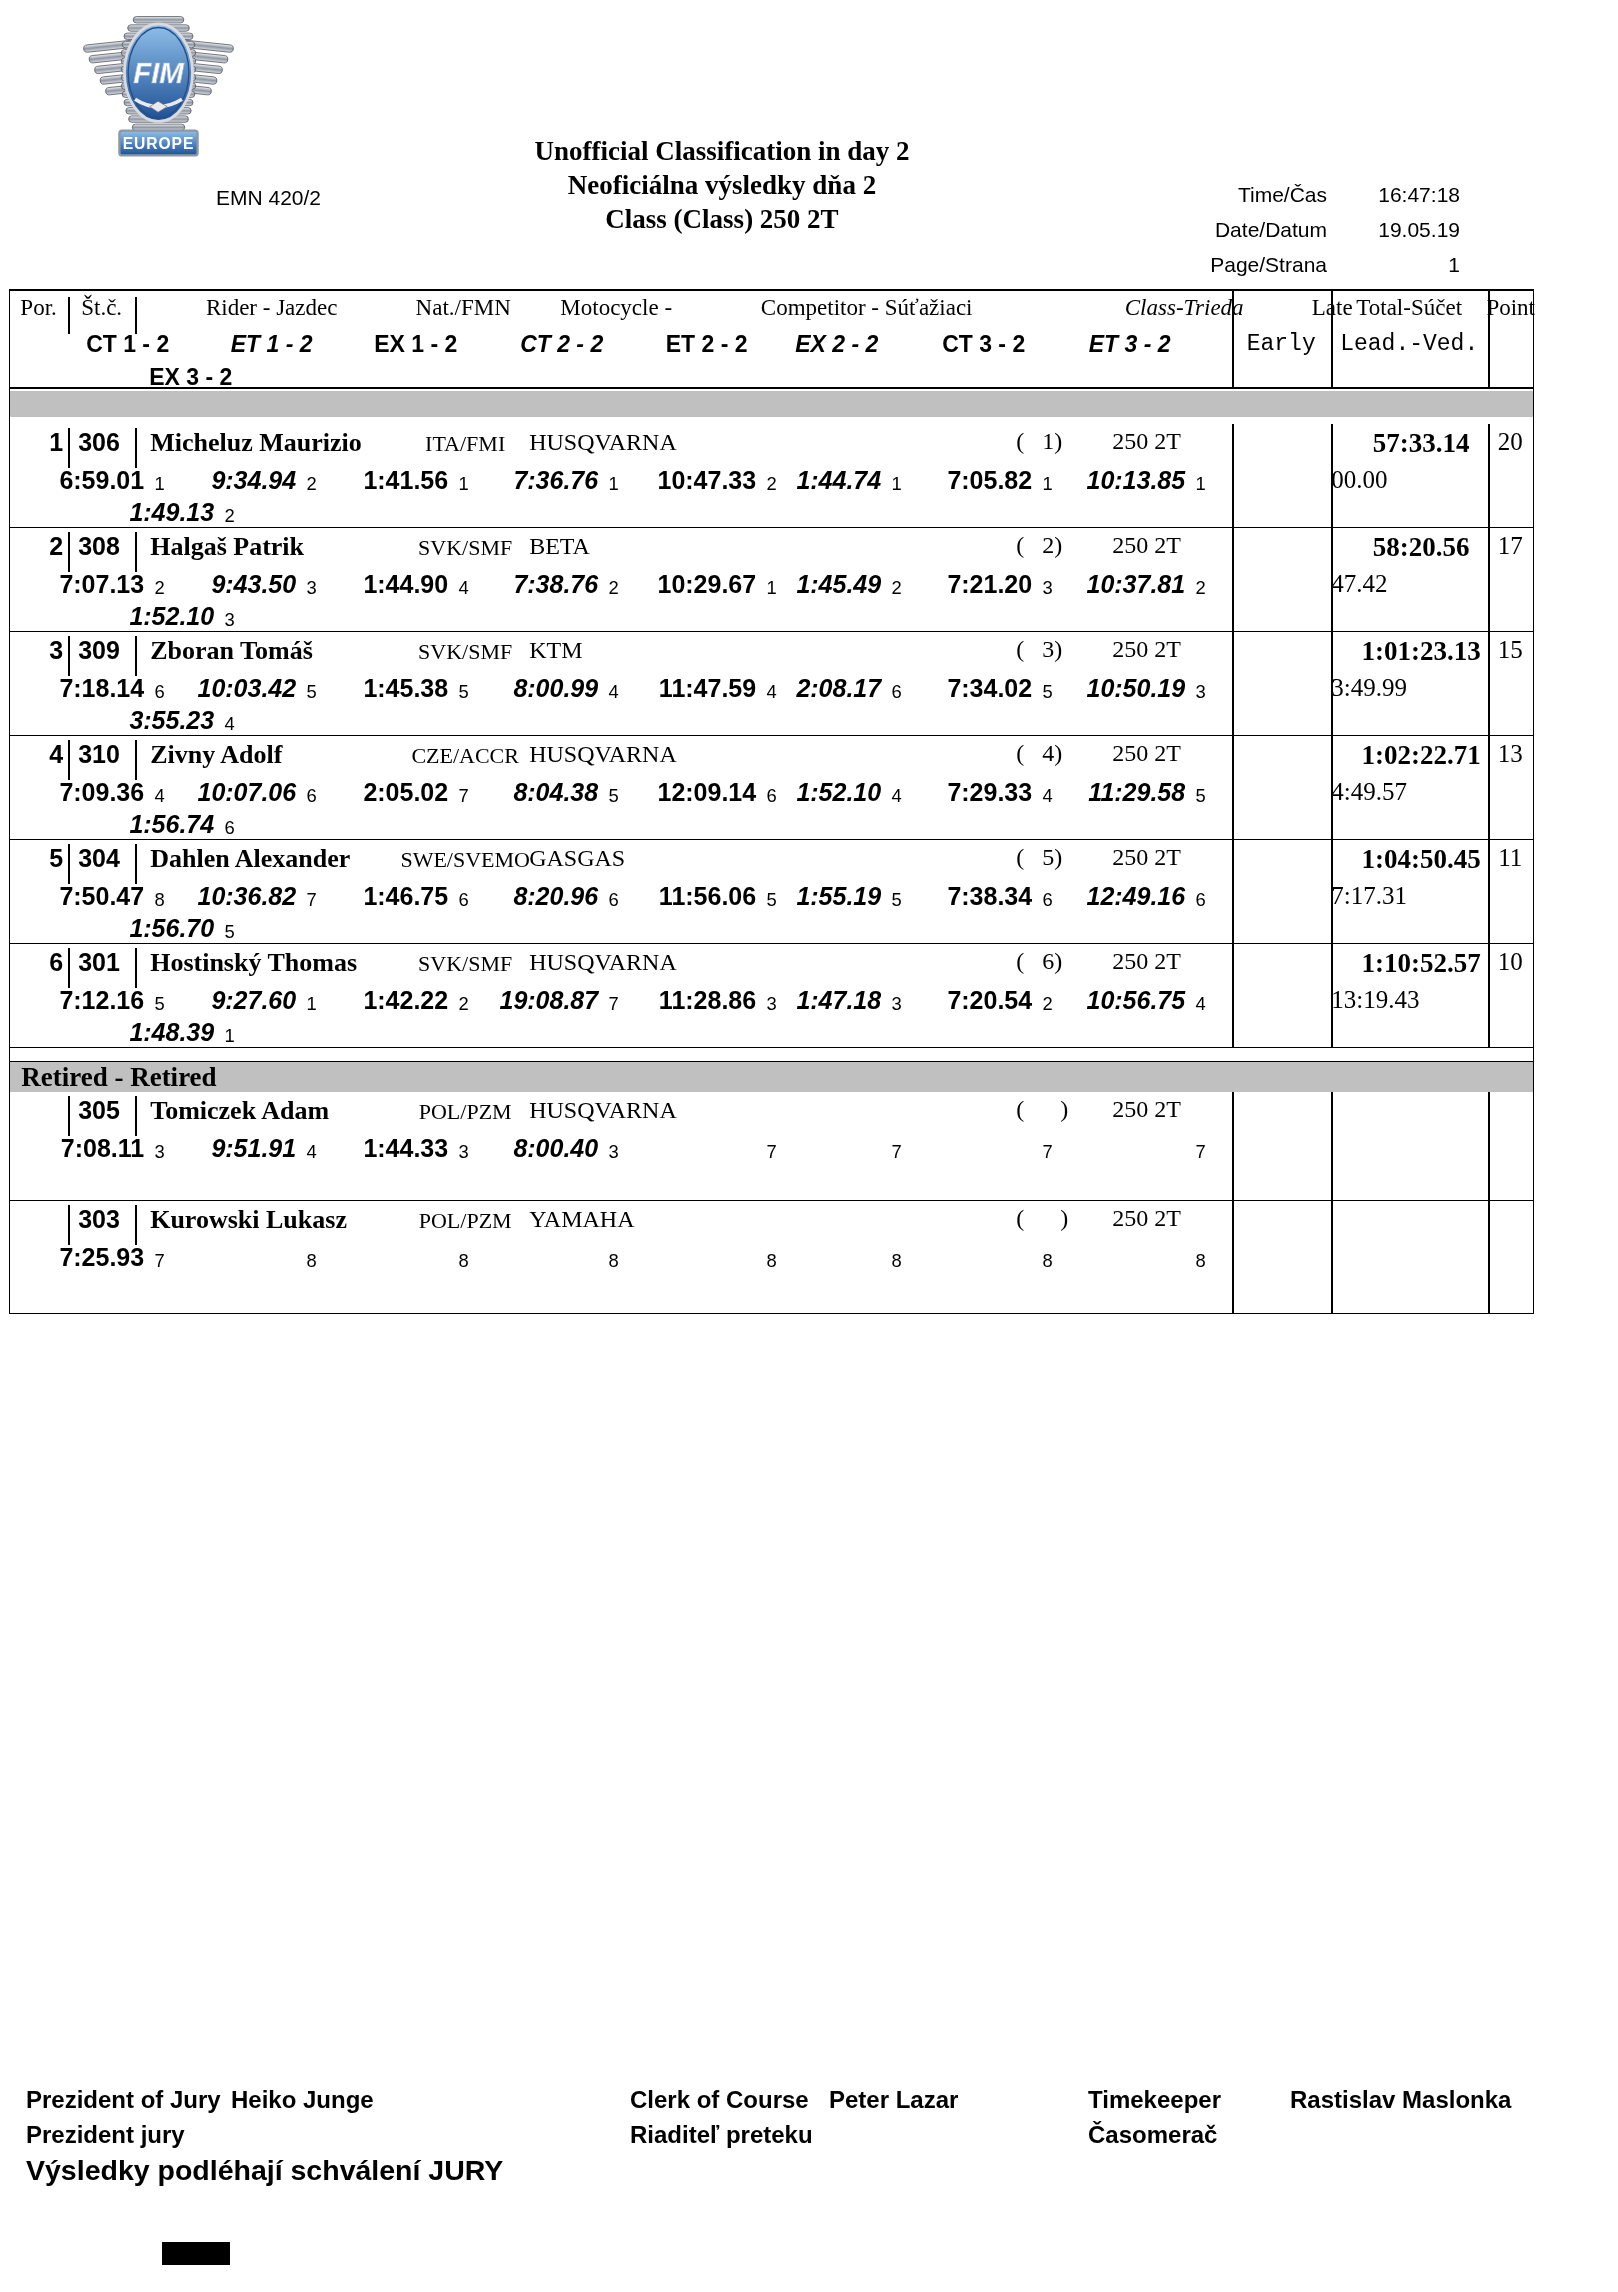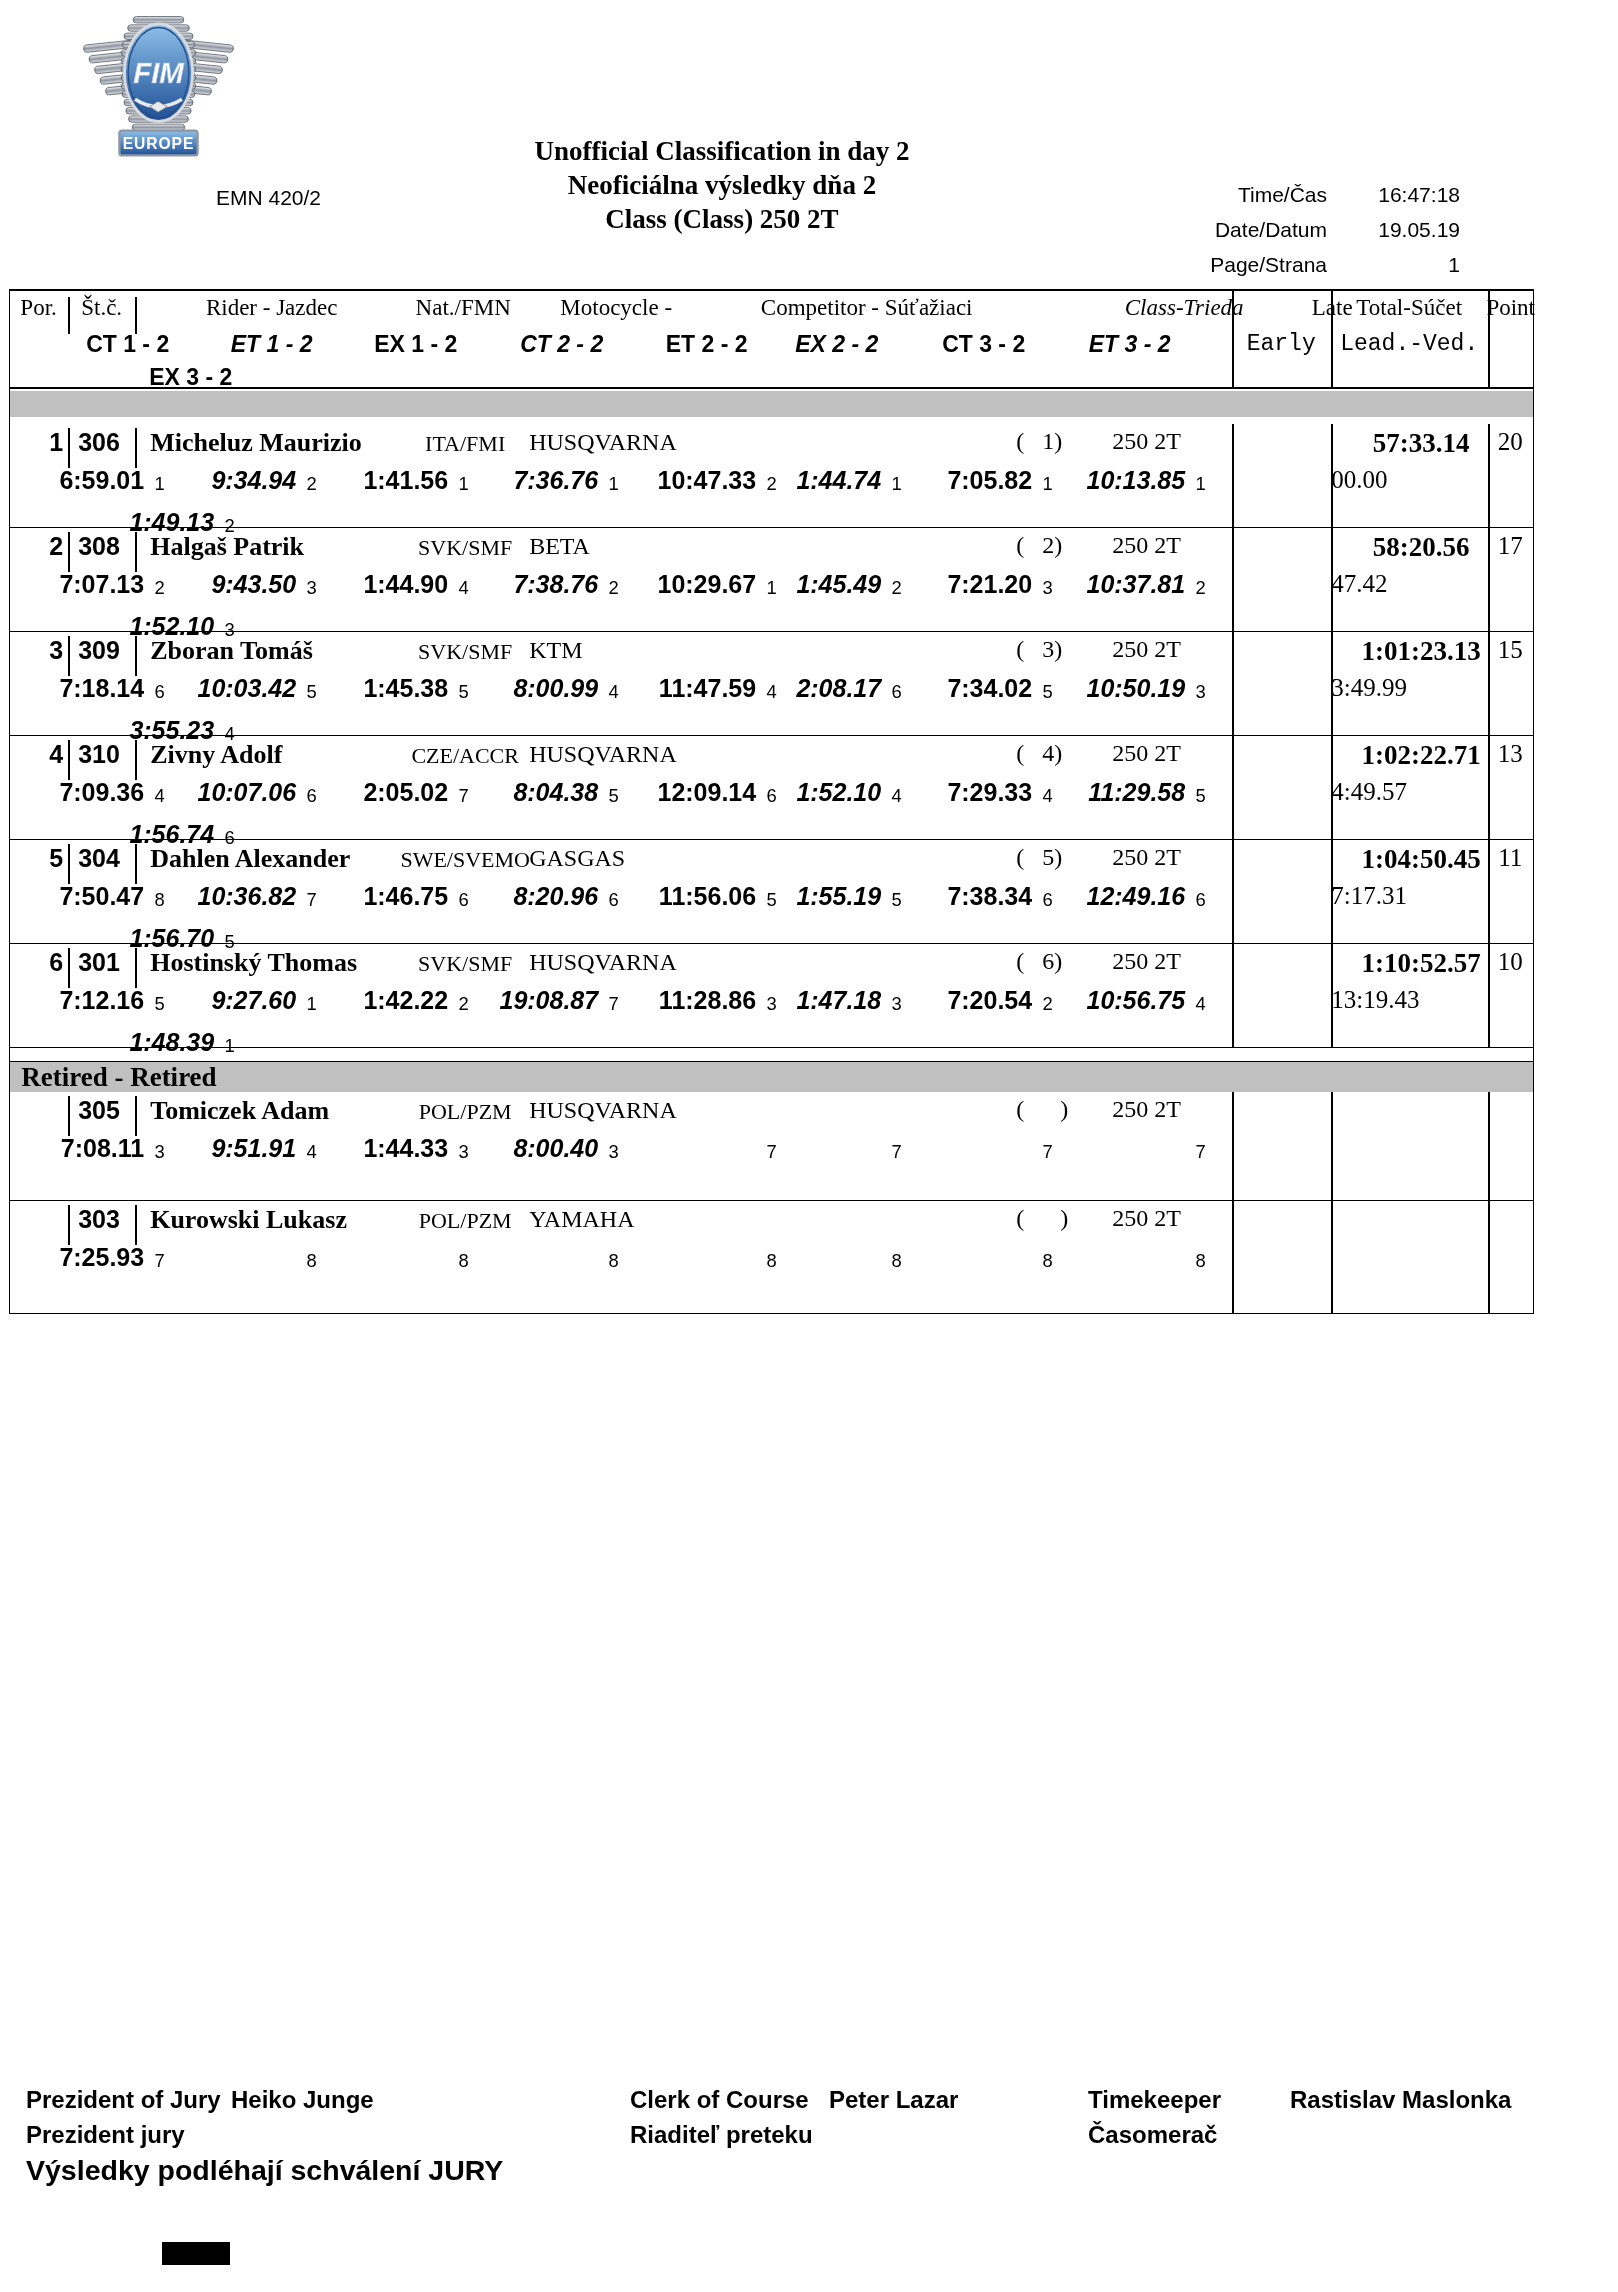--- a/index.html
+++ b/index.html
@@ -39,21 +39,21 @@
 
   .rrow{position:relative;height:103px;border-bottom:1.8px solid #000;}
   .retired-band{height:31px;background:#c0c0c0;border-top:1.8px solid #000;
         font-family:"Liberation Serif",serif;font-weight:bold;font-size:27px;
         line-height:30px;padding-left:11px;box-sizing:border-box;}
   .retired-rows .rrow{height:108px;}
   .retired-rows .rrow:last-child{height:112px;}
 
   .line1{position:absolute;top:3.7px;left:0;right:0;height:37px;}
   .line2{position:absolute;top:42px;left:0;right:0;height:31px;}
-  .line3{position:absolute;top:84px;left:0;right:0;height:27.5px;}
+  .line3{position:absolute;top:74px;left:0;right:0;height:27.5px;}
 
   .pos{position:absolute;left:0;width:53px;text-align:right;font-weight:bold;font-size:25px;}
   .num{position:absolute;left:68px;font-weight:bold;font-size:25px;}
   .rname{position:absolute;left:140px;font-family:"Liberation Serif",serif;font-weight:bold;font-size:26px;}
   .rnat{position:absolute;left:386px;width:138px;text-align:center;font-family:"Liberation Serif",serif;font-size:22px;padding-top:2.8px;}
   .rbike{position:absolute;left:519px;font-family:"Liberation Serif",serif;font-size:24px;padding-top:0.9px;}
   .rclspos{position:absolute;left:1006px;font-family:"Liberation Serif",serif;font-size:24px;white-space:pre;}
   .rcls{position:absolute;left:1102px;font-family:"Liberation Serif",serif;font-size:24px;}
   .rtotal{position:absolute;left:1321px;width:156px;text-align:center;font-family:"Liberation Serif",serif;font-weight:bold;font-size:27px;padding-left:12px;}
   .rpts{position:absolute;left:1477px;width:46px;text-align:center;font-family:"Liberation Serif",serif;font-size:25px;}

